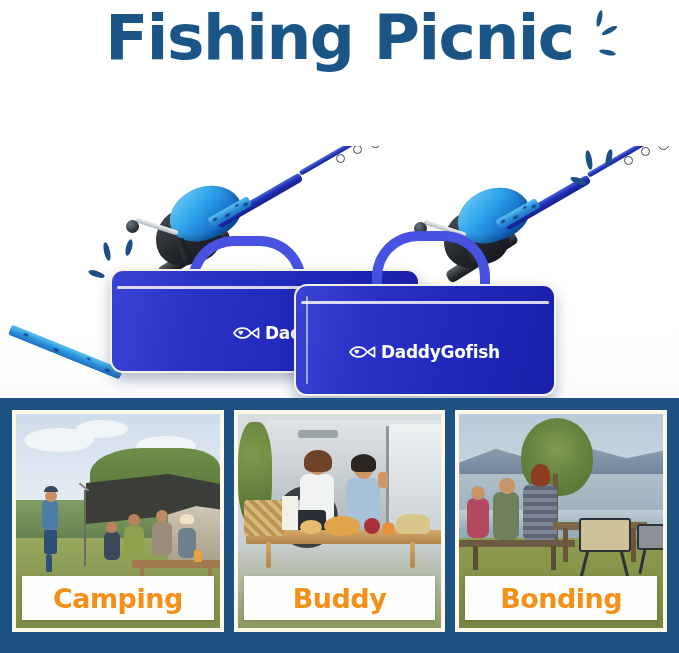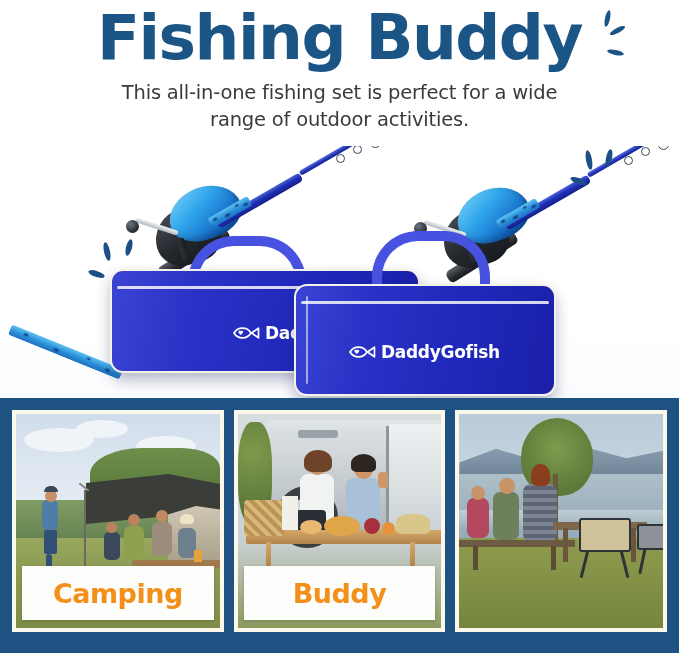--- a/index.html
+++ b/index.html
@@ -205,21 +205,21 @@
   }
   .card-photo {
     position: absolute;
     inset: 0;
     overflow: hidden;
   }
   .label-strip {
     position: absolute;
     left: 6px; right: 6px;
     bottom: 8px;
-    height: 54px;
+    height: 44px;
     background: #fdfdfb;
     display: flex;
     align-items: center;
     justify-content: center;
     box-shadow: 0 1px 3px rgba(0,0,0,0.18);
   }
   .label-text {
     font-family: "DejaVu Sans", sans-serif;
     font-weight: bold;
     font-size: 27px;
@@ -253,28 +253,24 @@
   .grass3 { position:absolute; left:0; right:0; bottom:0;
     background: linear-gradient(180deg,#8f9c4e 0%,#76853f 100%); }
   .tree3 { position:absolute; background: radial-gradient(circle at 50% 40%, #7e9b4e 0%, #5d7a38 70%); border-radius:50% 50% 45% 45%; }
   .chair { position:absolute; border:2px solid #2e3338; background:transparent; }
 </style>
 </head>
 <body>
 
 <div class="header">
   <div class="title-wrap">
-    <div class="title">Fishing Buddy</div>
+    <div class="title">Fishing Picnic</div>
     <span class="sparkle sp1"></span>
     <span class="sparkle sp2"></span>
     <span class="sparkle sp3"></span>
-  </div>
-  <div class="subtitle">
-    <div>This all-in-one fishing set is perfect for a wide</div>
-    <div>range of outdoor activities.</div>
   </div>
 </div>
 
 <div class="product-photo">
 
   <div class="rod-unit" style="left:40px; top:0px;">
 
     <div class="rod-camo" style="width:120px; left:-30px; top:178px; transform:rotate(22deg); transform-origin:left center;"></div>
     <div class="rod-ferrule" style="width:12px; left:88px; top:153px; transform:rotate(22deg);"></div>
 
@@ -463,14 +459,17 @@
       <div style="position:absolute;left:104px;top:114px;width:5px;height:34px;background:#6a563c;"></div>
       <div style="position:absolute;left:172px;top:114px;width:5px;height:34px;background:#6a563c;"></div>
 
       <div class="chair" style="left:120px;top:104px;width:52px;height:34px;background:#cfc29a;border-radius:3px;"></div>
       <div style="position:absolute;left:124px;top:136px;width:3px;height:28px;background:#2e3338;transform:rotate(14deg);"></div>
       <div style="position:absolute;left:164px;top:136px;width:3px;height:28px;background:#2e3338;transform:rotate(-14deg);"></div>
       <div class="chair" style="left:178px;top:110px;width:38px;height:26px;background:#8c9298;border-radius:3px;"></div>
       <div style="position:absolute;left:182px;top:134px;width:3px;height:26px;background:#2e3338;transform:rotate(12deg);"></div>
 
     </div>
+    <div class="label-strip">
+      <span class="label-text">Bonding</span>
+    </div>
   </div>
 </div>
 
 </body></html>

